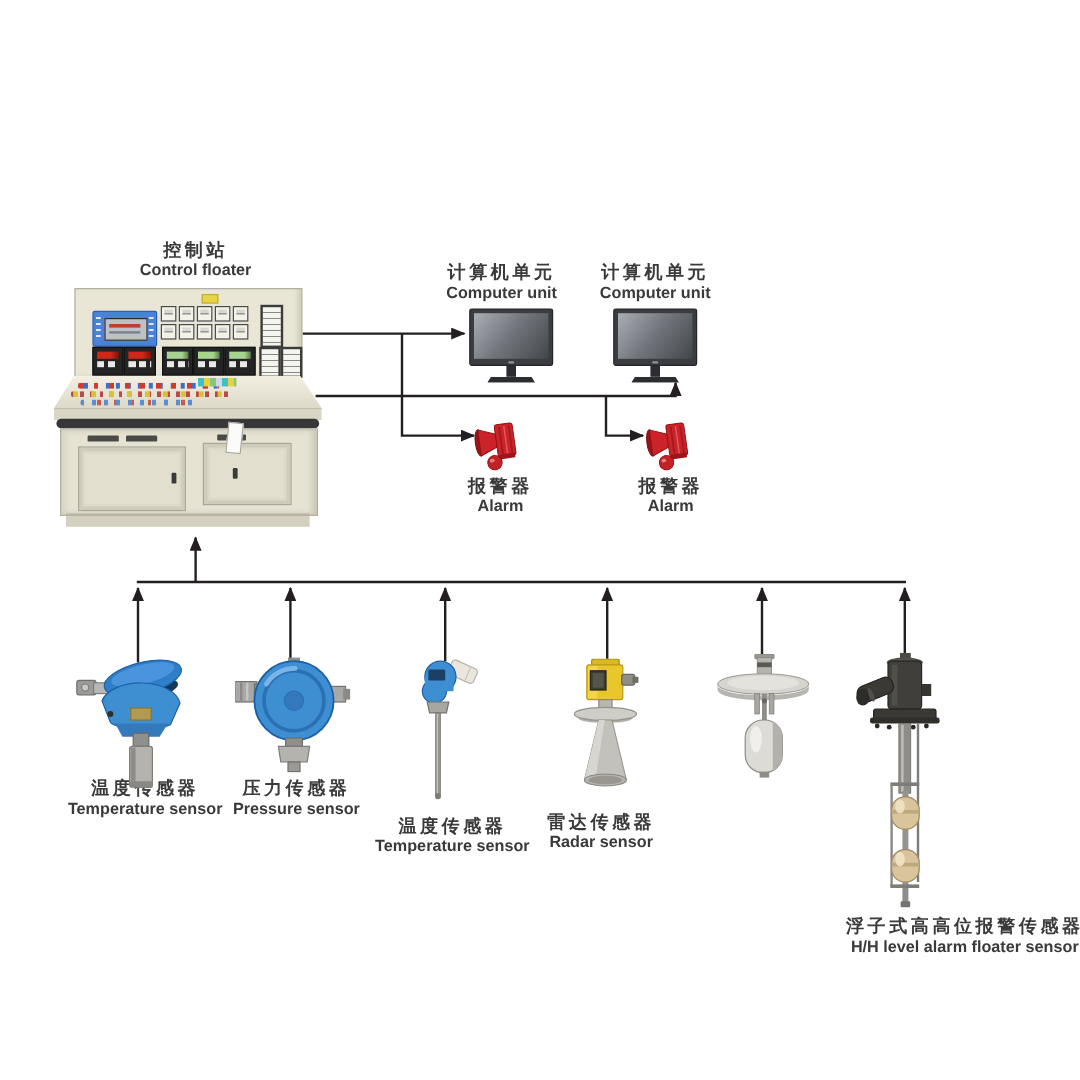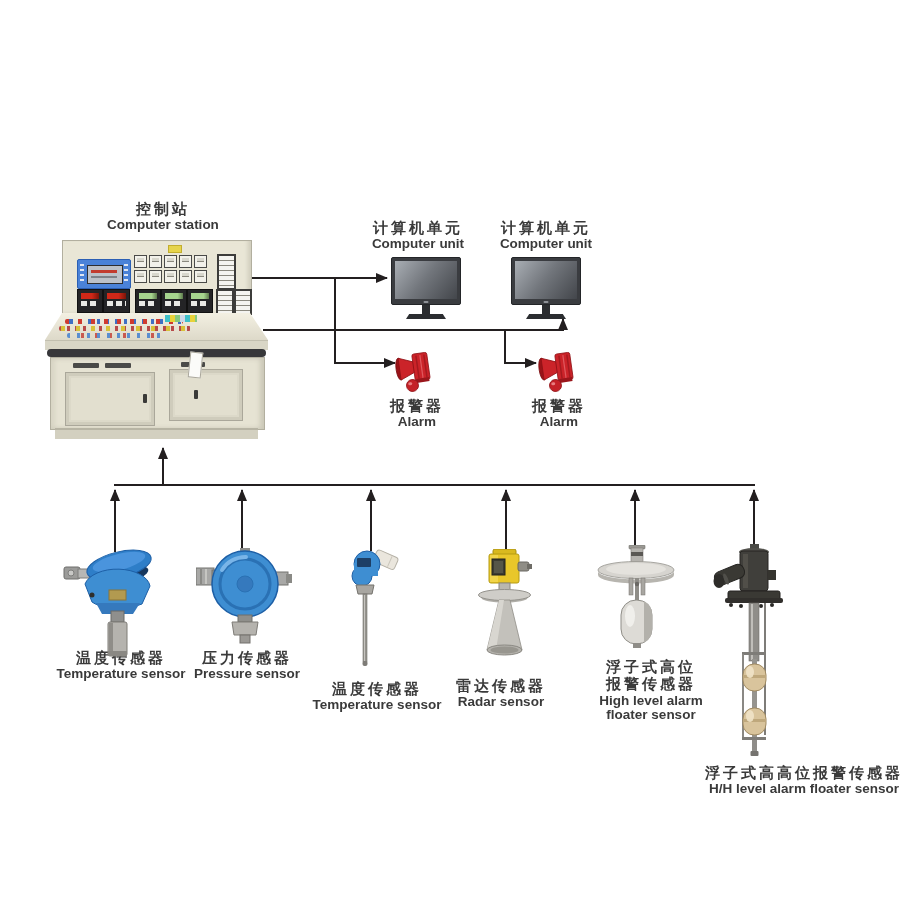--- a/index.html
+++ b/index.html
@@ -89,21 +89,21 @@
       <path d="M242 551 V490" marker-end="url(#arrow)"></path>
       <path d="M371 551 V490" marker-end="url(#arrow)"></path>
       <path d="M506 549 V490" marker-end="url(#arrow)"></path>
       <path d="M635 547 V490" marker-end="url(#arrow)"></path>
       <path d="M754 549 V490" marker-end="url(#arrow)"></path>
     </g>
   </svg>
 
   <div class="label" style="left:163px;top:201px;">
     <div class="zh">控制站</div>
-    <div class="en">Computer station</div>
+    <div class="en">Control floater</div>
   </div>
   <div class="label" style="left:418px;top:220px;">
     <div class="zh">计算机单元</div>
     <div class="en">Computer unit</div>
   </div>
   <div class="label" style="left:546px;top:220px;">
     <div class="zh">计算机单元</div>
     <div class="en">Computer unit</div>
   </div>
   <div class="label" style="left:417px;top:398px;">
@@ -122,26 +122,20 @@
     <div class="zh">压力传感器</div>
     <div class="en">Pressure sensor</div>
   </div>
   <div class="label" style="left:377px;top:681px;">
     <div class="zh">温度传感器</div>
     <div class="en">Temperature sensor</div>
   </div>
   <div class="label" style="left:501px;top:678px;">
     <div class="zh">雷达传感器</div>
     <div class="en">Radar sensor</div>
-  </div>
-  <div class="label" style="left:651px;top:659px;">
-    <div class="zh">浮子式高位</div>
-    <div class="zh">报警传感器</div>
-    <div class="en">High level alarm</div>
-    <div class="en">floater sensor</div>
   </div>
   <div class="label" style="left:804px;top:765px;">
     <div class="zh">浮子式高高位报警传感器</div>
     <div class="en">H/H level alarm floater sensor</div>
   </div>
 
   <div class="station">
     <div class="st-panel">
       <div class="st-tag-yellow"></div>
       <div class="hmi">

